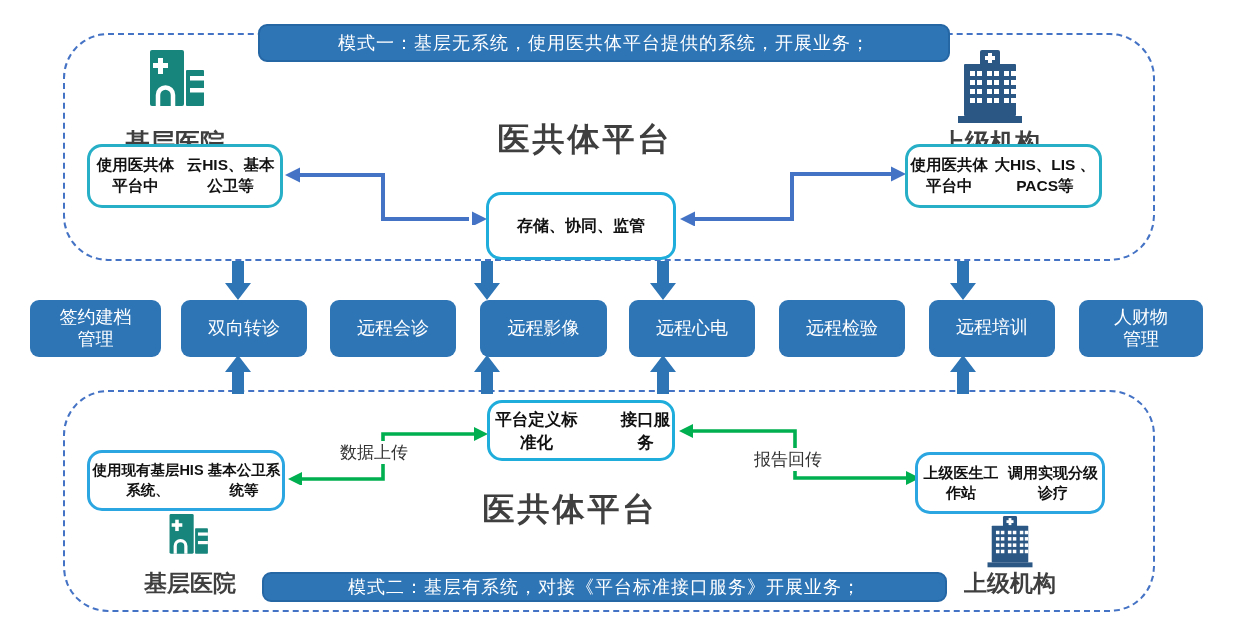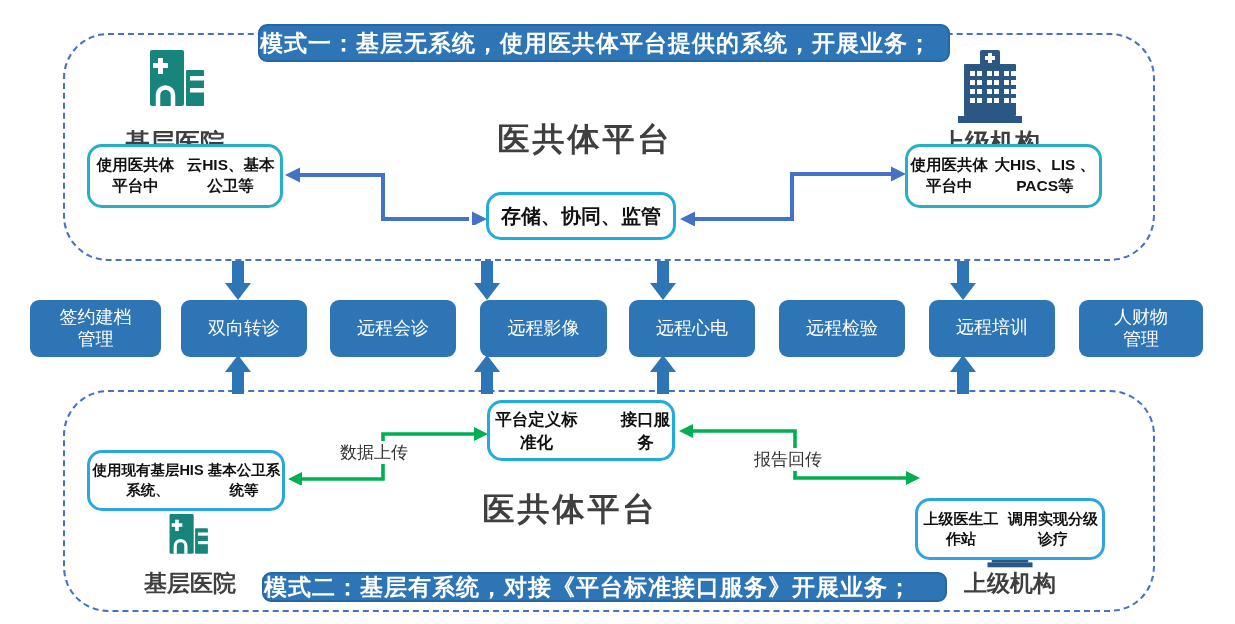--- a/index.html
+++ b/index.html
@@ -8,22 +8,22 @@
     --teal_border:#26AFC6; --cyan_border:#1FADDC; --blue_border:#2BA6E0;
     --icon_teal:#17857B; --icon_navy:#2A5784; --text_dark:#3F3F3F;
   }
   *{margin:0;padding:0;box-sizing:border-box;}
   body{font-family:"Liberation Sans","DejaVu Sans",sans-serif;background:#fff;}
   #stage{position:relative;width:1235px;height:624px;background:#fff;overflow:hidden;}
 
   .dashed{position:absolute;border:2px dashed var(--dashed_blue);border-radius:45px;background:transparent;}
 
   .banner{position:absolute;background:var(--banner_blue);border:2px solid var(--banner_border);
-    border-radius:9px;color:#fff;display:flex;align-items:center;
-    font-size:23px;font-weight:700;letter-spacing:1px;white-space:nowrap;z-index:6;}
+    border-radius:9px;color:#fff;display:flex;align-items:center;justify-content:center;
+    font-size:18px;font-weight:400;letter-spacing:1px;white-space:nowrap;z-index:6;}
 
   .title{position:absolute;color:var(--text_dark);font-weight:bold;font-size:32px;letter-spacing:3px;
     text-align:center;z-index:3;}
 
   .node{position:absolute;background:#fff;border-radius:15px;display:flex;
     align-items:center;justify-content:center;text-align:center;font-weight:bold;color:#111;
     line-height:1.35;z-index:4;}
   .node.teal{border:3px solid var(--teal_border);}
   .node.cyan{border:3px solid var(--cyan_border);}
   .node.blue{border:3px solid var(--blue_border);}
@@ -103,21 +103,21 @@
         <rect x="59" y="48" width="5" height="5"></rect>
     </g>
     <rect x="6" y="66" width="64" height="7" fill="var(--icon_navy)"></rect>
   </svg>
   <div class="entity-label" style="left:920px;top:126px;width:140px;font-size:25px;">上级机构</div>
 
   <div class="node teal" style="left:87px;top:144px;width:196px;height:64px;font-size:15.5px;">
     <span>使用医共体平台中</span>
     <span>云HIS、基本公卫等</span>
   </div>
-  <div class="node cyan" style="left:486px;top:192px;width:190px;height:48px;font-size:20px;">
+  <div class="node cyan" style="left:486px;top:192px;width:190px;height:68px;font-size:16px;">
     <span>存储、协同、监管</span>
   </div>
   <div class="node teal" style="left:905px;top:144px;width:197px;height:64px;font-size:15.5px;">
     <span>使用医共体平台中</span>
     <span>大HIS、LIS 、 PACS等</span>
   </div>
 
   <svg class="conn" style="left:283px;top:167px;" width="206" height="58" viewBox="0 0 206 58">
     <polyline points="14,8 100,8 100,52 186,52" fill="none" stroke="var(--connector_blue)" stroke-width="4"></polyline>
     <polygon points="2,8 17,0.5 17,15.5" fill="var(--connector_blue)"></polygon>
@@ -182,21 +182,21 @@
 
   <div class="node cyan" style="left:487px;top:400px;width:188px;height:61px;font-size:16.5px;gap:36px;">
     <span>平台定义标准化</span>
     <span>接口服务</span>
   </div>
 
   <div class="node blue" style="left:87px;top:450px;width:198px;height:61px;font-size:14.5px;">
     <span>使用现有基层HIS系统、</span>
     <span>基本公卫系统等</span>
   </div>
-  <div class="node blue" style="left:915px;top:452px;width:190px;height:62px;font-size:15px;margin-top:46px;">
+  <div class="node blue" style="left:915px;top:452px;width:190px;height:62px;font-size:15px;">
     <span>上级医生工作站</span>
     <span>调用实现分级诊疗</span>
   </div>
 
   <svg class="conn" style="left:287px;top:427px;" width="202" height="58" viewBox="0 0 202 58">
     <polyline points="13,52 96,52 96,7 188,7" fill="none" stroke="var(--connector_green)" stroke-width="3.6"></polyline>
     <polygon points="1,52 15,45 15,59" fill="var(--connector_green)"></polygon>
     <polygon points="201,7 187,0 187,14" fill="var(--connector_green)"></polygon>
   </svg>
   <svg class="conn" style="left:677px;top:424px;" width="244" height="62" viewBox="0 0 244 62">

